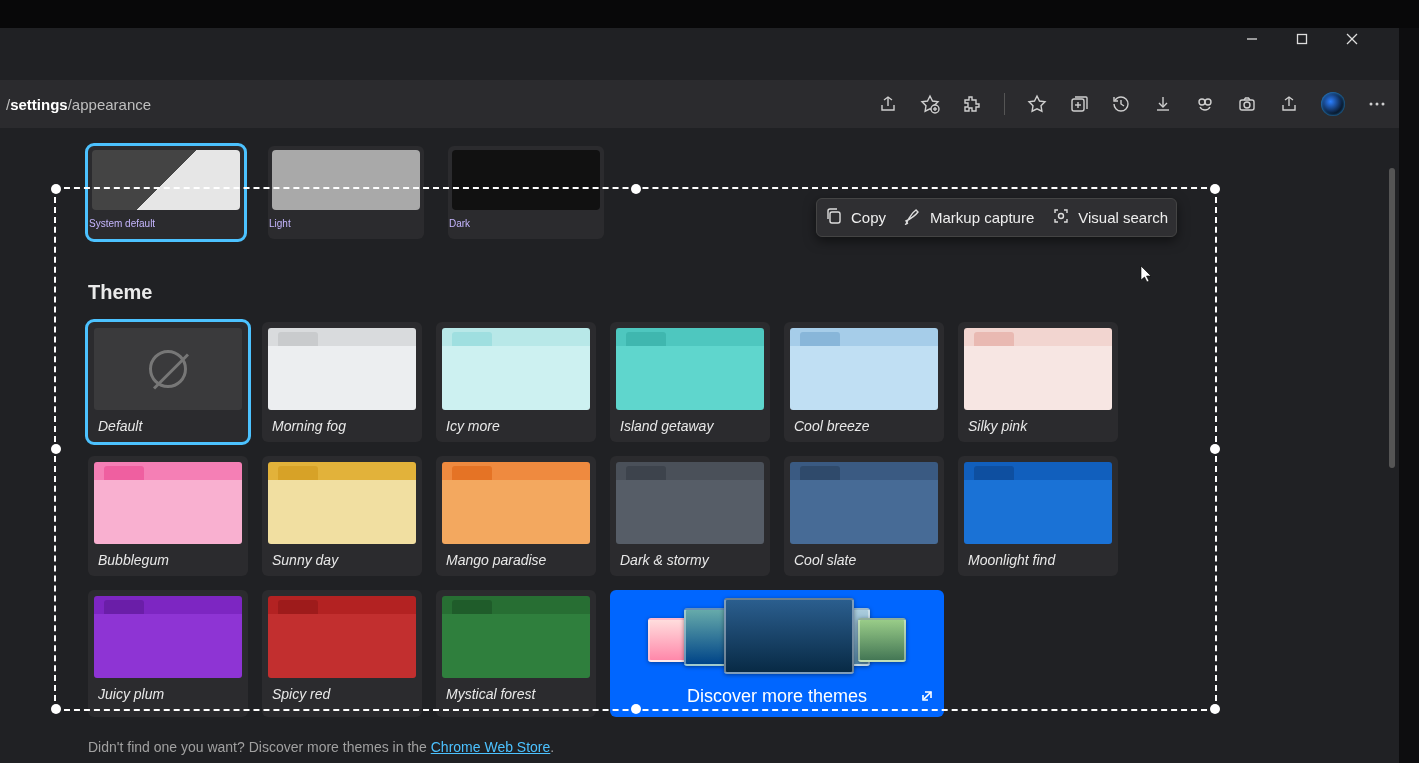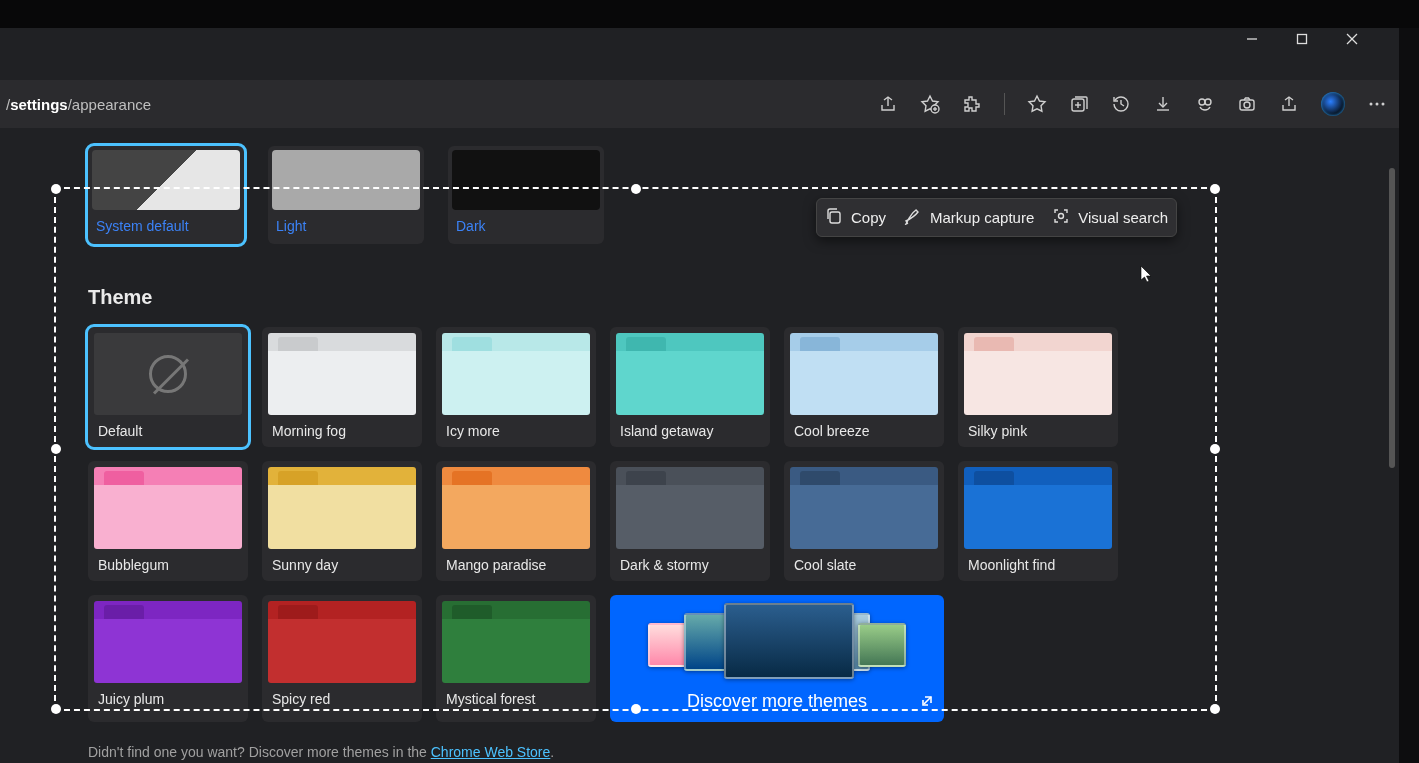--- a/index.html
+++ b/index.html
@@ -58,26 +58,26 @@
   }
   .scrollbar{ position:absolute; right:4px; top:140px; width:6px; height:300px; background:#555; border-radius:3px;}
   
   .look-row{display:flex; gap:24px; margin-top:18px;}
   .look-card{width:156px; border-radius:6px; background:#2b2b2e; padding-bottom:6px;}
   .look-card.selected{outline:3px solid #4cc2ff; outline-offset:0;}
   .look-prev{height:60px; border-radius:4px; margin:4px;}
   .look-sys{background:linear-gradient(135deg,#444 0 50%, #e6e6e6 50% 100%);}
   .look-lgt{background:#a9a9a9;}
   .look-drk{background:#111;}
-  .look-label{padding:4px 8px 4px 8px; font-size:14px; color:#3b82f6;}
+  .look-label{padding:4px 8px 4px 1px; font-size:10px; color:#c4b5fd;}
   
   .h-theme{font-size:20px; font-weight:600; margin-top:42px; margin-bottom:18px;}
   
   .t-grid{display:grid; grid-template-columns:repeat(6, 160px); gap:14px;}
-  .t-card{background:#2b2b2e; border-radius:6px; padding:6px 6px 8px 6px;}
+  .t-card{background:#2b2b2e; border-radius:6px; padding:6px 6px 8px 6px;font-style:italic;}
   .t-card.selected{outline:3px solid #4cc2ff; outline-offset:0;}
   .t-prev{height:82px; border-radius:3px; position:relative; overflow:hidden;}
   .t-label{font-size:14px; color:#e8e8e8; padding:8px 4px 0 4px;}
   .folder{
     position:absolute; inset:0;
   }
   .folder-tabbar{position:absolute; left:0;top:0;right:0;height:18px;}
   .folder-tab{position:absolute; left:10px; top:4px; width:40px; height:14px; border-top-left-radius:3px; border-top-right-radius:3px;}
   .folder-body{position:absolute; left:0; top:18px; right:0; bottom:0;}
   

